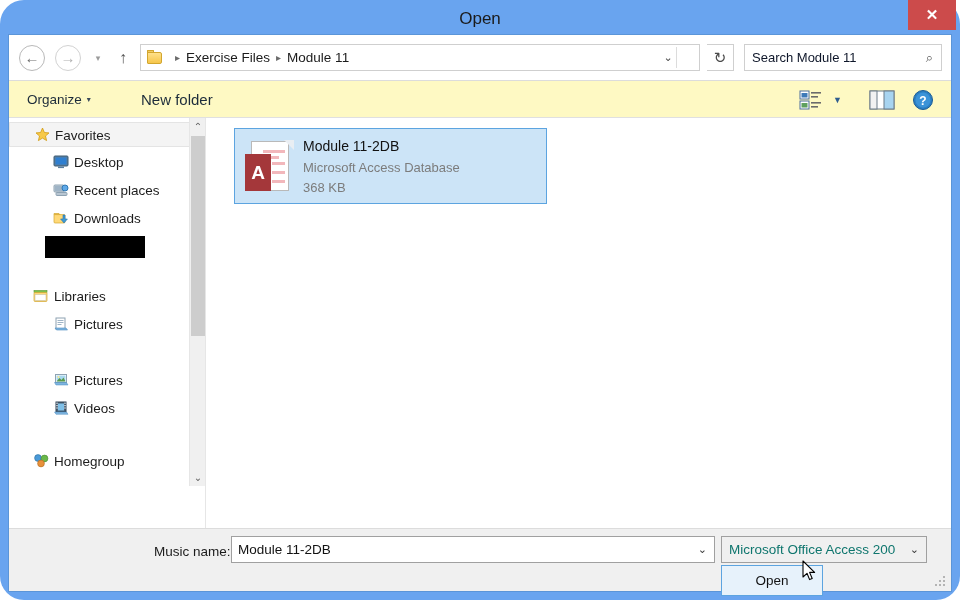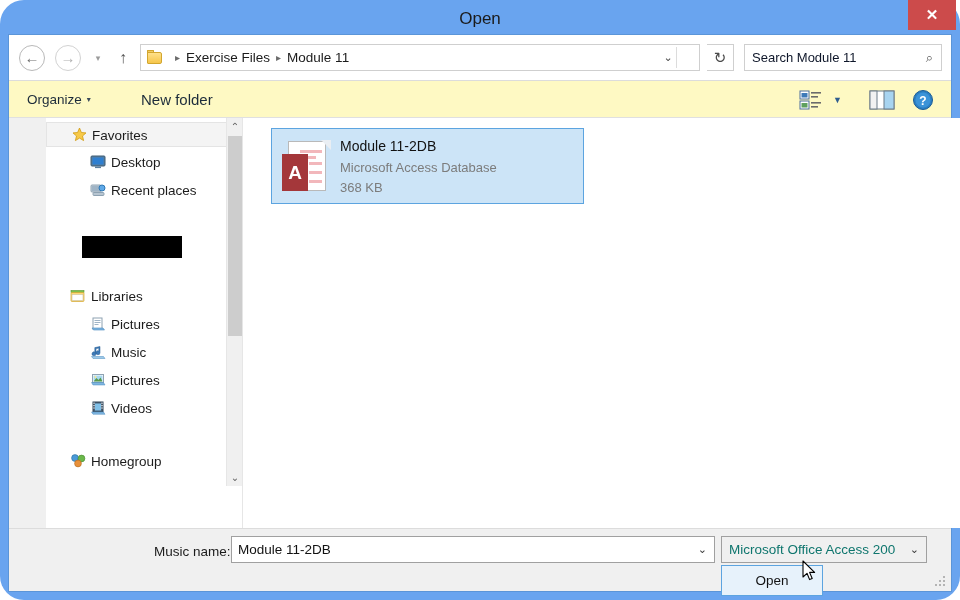--- a/index.html
+++ b/index.html
@@ -251,21 +251,20 @@
   .pane-icon { left: 860px; width: 26px; }
   .help-icon { left: 903px; width: 22px; }
 
   
   .content {
     position: absolute;
     left: 0; top: 83px;
     width: 785px; height: 410px;
     background: #ffffff;
     box-sizing: border-box;
-    margin-left: 37px;
   }
   .nav-pane {
     position: absolute;
     left: 0; top: 0;
     width: 196px; height: 410px;
     background: #ffffff;
     overflow: hidden;
   }
   .tree-item {
     position: absolute;
@@ -628,20 +627,30 @@
             <svg width="16" height="14" viewBox="0 0 16 14" style="vertical-align:-2px;">
               <rect x="1" y="2" width="10" height="7" rx="1" fill="#c9d4dd" stroke="#8ea2b2"></rect>
               <rect x="2" y="3" width="8" height="5" fill="#9fb4c6"></rect>
               <rect x="3" y="9.5" width="11" height="3" rx="1" fill="#b8c6d2" stroke="#8ea2b2"></rect>
               <circle cx="12" cy="5" r="3" fill="#5fa9e8" stroke="#2f78b5"></circle>
             </svg>
           </span>
           <span class="tree-label">Recent places</span>
         </div>
 
+        <div class="tree-item lvl1" style="top:88px;">
+          <span class="tree-icon">
+            <svg width="16" height="14" viewBox="0 0 16 14" style="vertical-align:-2px;">
+              <path d="M1 2.5 h5 l1.2 1.6 H1 z" fill="#f0c35a" stroke="#d2a62f" stroke-width="0.7"></path>
+              <rect x="1" y="3.6" width="11" height="8.4" rx="1" fill="#ffd978" stroke="#d2a62f" stroke-width="0.7"></rect>
+              <path d="M12 4 v4 h2.4 L11 12 L7.6 8 H10 V4 z" fill="#3f9ad6" stroke="#2574ab" stroke-width="0.6"></path>
+            </svg>
+          </span>
+          <span class="tree-label">Downloads</span>
+        </div>
 
         <div class="redacted" style="top:118px;"></div>
 
         <div class="tree-item lvl0" style="top:166px;">
           <span class="tree-icon">
             <svg width="16" height="14" viewBox="0 0 16 14" style="vertical-align:-2px;">
               <rect x="1" y="1.5" width="13" height="2" fill="#7fc04a" stroke="#5a9632" stroke-width="0.6"></rect>
               <rect x="1" y="3.5" width="13" height="9" rx="1" fill="#ffd978" stroke="#d2a62f" stroke-width="0.7"></rect>
               <rect x="2" y="5.5" width="11" height="6" fill="#ffffff" stroke="#c9c0a0" stroke-width="0.6"></rect>
             </svg>
@@ -655,29 +664,20 @@
               <rect x="3" y="1" width="9" height="11" fill="#ffffff" stroke="#8ea2b2"></rect>
               <rect x="4.5" y="3" width="6" height="1" fill="#9fb4c6"></rect>
               <rect x="4.5" y="5" width="6" height="1" fill="#9fb4c6"></rect>
               <rect x="4.5" y="7" width="4" height="1" fill="#9fb4c6"></rect>
               <path d="M2 11 h11 l1.5 2 H3.5 z" fill="#7fb5e0" stroke="#4b8cc0" stroke-width="0.6"></path>
             </svg>
           </span>
           <span class="tree-label">Pictures</span>
         </div>
 
-        <div class="tree-item lvl1" style="top:222px;">
-          <span class="tree-icon">
-            <svg width="16" height="14" viewBox="0 0 16 14" style="vertical-align:-2px;">
-              <path d="M10 1.5 v6.2 a2 2 0 1 1 -1.2 -1.8 V3 L6 3.8 v5 a2 2 0 1 1 -1.2 -1.8 V2.6 z" fill="#3d7ab8" stroke="#2a5e92" stroke-width="0.5"></path>
-              <path d="M1.5 11.5 h12 l1.5 2 H3 z" fill="#9ec9e8" stroke="#4b8cc0" stroke-width="0.5"></path>
-            </svg>
-          </span>
-          <span class="tree-label">Music</span>
-        </div>
 
         <div class="tree-item lvl1" style="top:250px;">
           <span class="tree-icon">
             <svg width="16" height="14" viewBox="0 0 16 14" style="vertical-align:-2px;">
               <rect x="2.5" y="1.5" width="11" height="8" fill="#ffffff" stroke="#8ea2b2"></rect>
               <rect x="3.5" y="2.5" width="9" height="6" fill="#a8d8f0"></rect>
               <path d="M3.5 8.5 L6.5 5 L8.5 7 L10.5 4.5 L12.5 8.5 z" fill="#5a9a4a"></path>
               <circle cx="5.5" cy="4" r="1" fill="#ffe98a"></circle>
               <path d="M1.5 9.5 h12 l1.5 2.5 H3 z" fill="#7fb5e0" stroke="#4b8cc0" stroke-width="0.5"></path>
             </svg>

